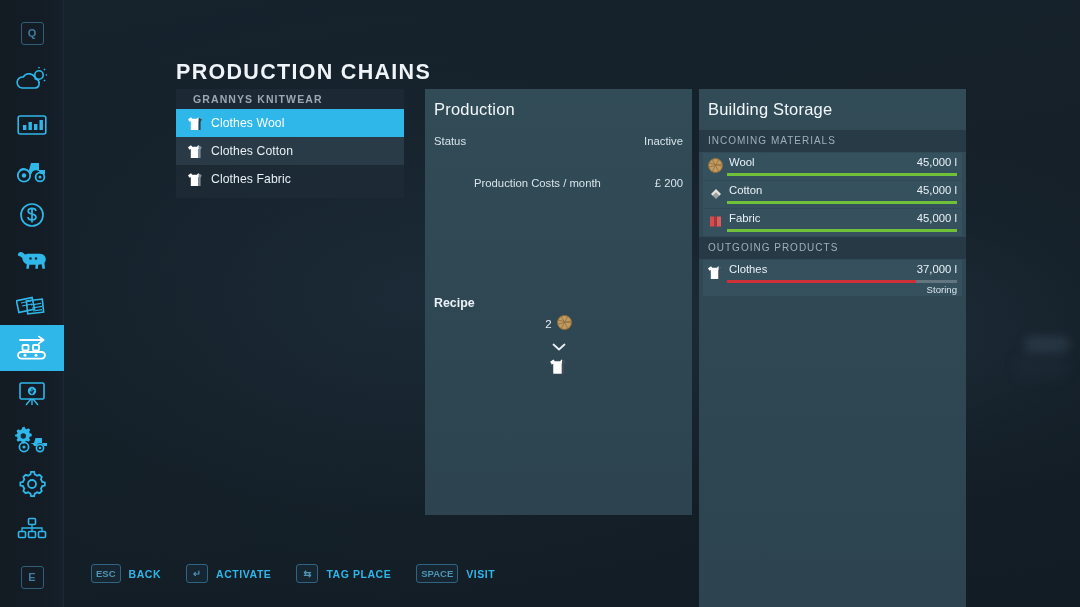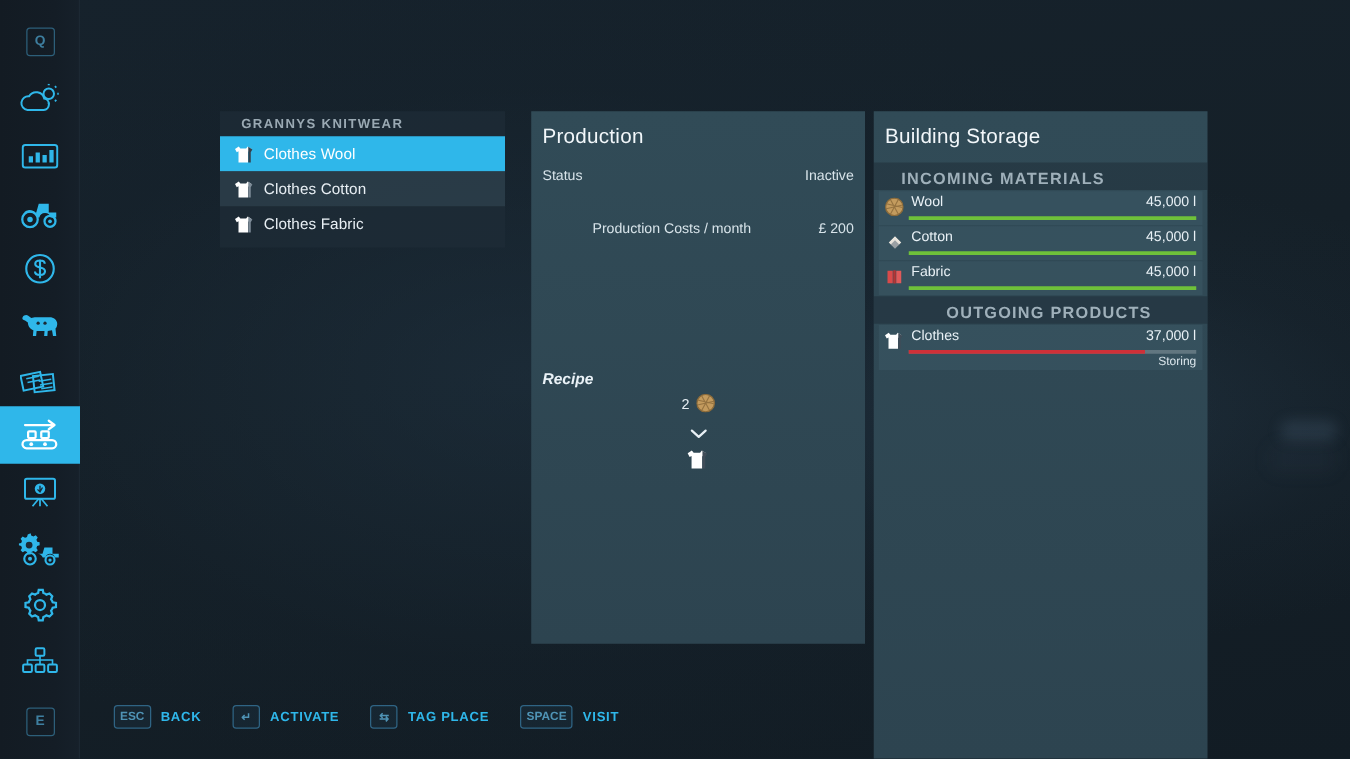--- a/index.html
+++ b/index.html
@@ -102,36 +102,36 @@
   
   .stat-row {
     position: absolute; left: 9px; right: 9px;
     height: 16px; font-size: 11.3px; color: #d8e4ea;
   }
   .stat-row .k { position: absolute; left: 0; }
   .stat-row .v { position: absolute; right: 0; }
 
   .recipe-label {
     position: absolute; left: 9px; top: 207px;
-    font-size: 12.4px; font-weight: bold; color: #eaf2f7; font-style: italic;
+    font-size: 12.4px; font-weight: bold; color: #eaf2f7;
   }
   .recipe-box {
     position: absolute; left: 0; right: 0; top: 226px;
     display: flex; flex-direction: column; align-items: center;
   }
   .recipe-in {
     display: flex; align-items: center; gap: 5px;
     font-size: 11.5px; color: #e6eef3;
   }
   .chevron { margin-top: 5px; margin-bottom: 3px; }
 
   
   .sec-label {
-    position: absolute; left: 22px;
-    font-size: 13px; font-weight: bold; letter-spacing: 1.0px;
+    position: absolute; left: 9px;
+    font-size: 10px; font-weight: normal; letter-spacing: 1.0px;
     color: #9fb0ba;
   }
   .sec-band {
     position: absolute; left: 0; right: 0; height: 22px;
     background: rgba(24,36,45,0.40);
   }
   .fill-row {
     position: absolute; left: 4px; right: 4px;
     height: 27px;
     background: rgba(62,92,105,0.45);
@@ -310,20 +310,21 @@
         <path d="M15 7.5v3.5M5 14.5v-3.5h20v3.5M15 11v3.5" stroke-width="1.3"></path>
       </svg>
         </span>
     </div>
 
     <div class="side-btn" style="top:554px;">
       <div class="keycap">E</div>
     </div>
   </div>
 
+  <div id="page-title">PRODUCTION CHAINS</div>
 
   <div id="list-panel">
     <div class="list-header">GRANNYS KNITWEAR</div>
 
     <div class="list-row selected">
       <span class="ico">
         <svg width="17" height="15" viewBox="0 0 17 15">
           <path d="M4 1.2L1 3.2l1.4 2.6 1.4-.8V14h7.6V5l1.4.8 1.4-2.6-3-2-1.3 1.6H5.3z" fill="#ffffff"></path>
           <path d="M11.6 1.4l3.3 2.1-1.3 2.2V14h-2V4z" fill="#34414d"></path>
         </svg>
@@ -437,21 +438,21 @@
         </svg>
       </span>
       <span class="nm">Fabric</span>
       <span class="amt">45,000 l</span>
       <span class="bar-track">
         <span class="bar-fill" style="display:block;width:100%;background:#6fc13a;"></span>
       </span>
     </div>
 
     <div class="sec-band" style="top:148px;"></div>
-    <div class="sec-label" style="top:153px;margin-left:36px;">OUTGOING PRODUCTS</div>
+    <div class="sec-label" style="top:153px;">OUTGOING PRODUCTS</div>
 
     <div class="fill-row" style="top:171px;height:36px;">
       <span class="ico">
         <svg width="17" height="15" viewBox="0 0 17 15">
           <path d="M4 1.2L1 3.2l1.4 2.6 1.4-.8V14h7.6V5l1.4.8 1.4-2.6-3-2-1.3 1.6H5.3z" fill="#ffffff"></path>
           <path d="M11.6 1.4l3.3 2.1-1.3 2.2V14h-2V4z" fill="#3f4c58"></path>
         </svg>
       </span>
       <span class="nm">Clothes</span>
       <span class="amt">37,000 l</span>

